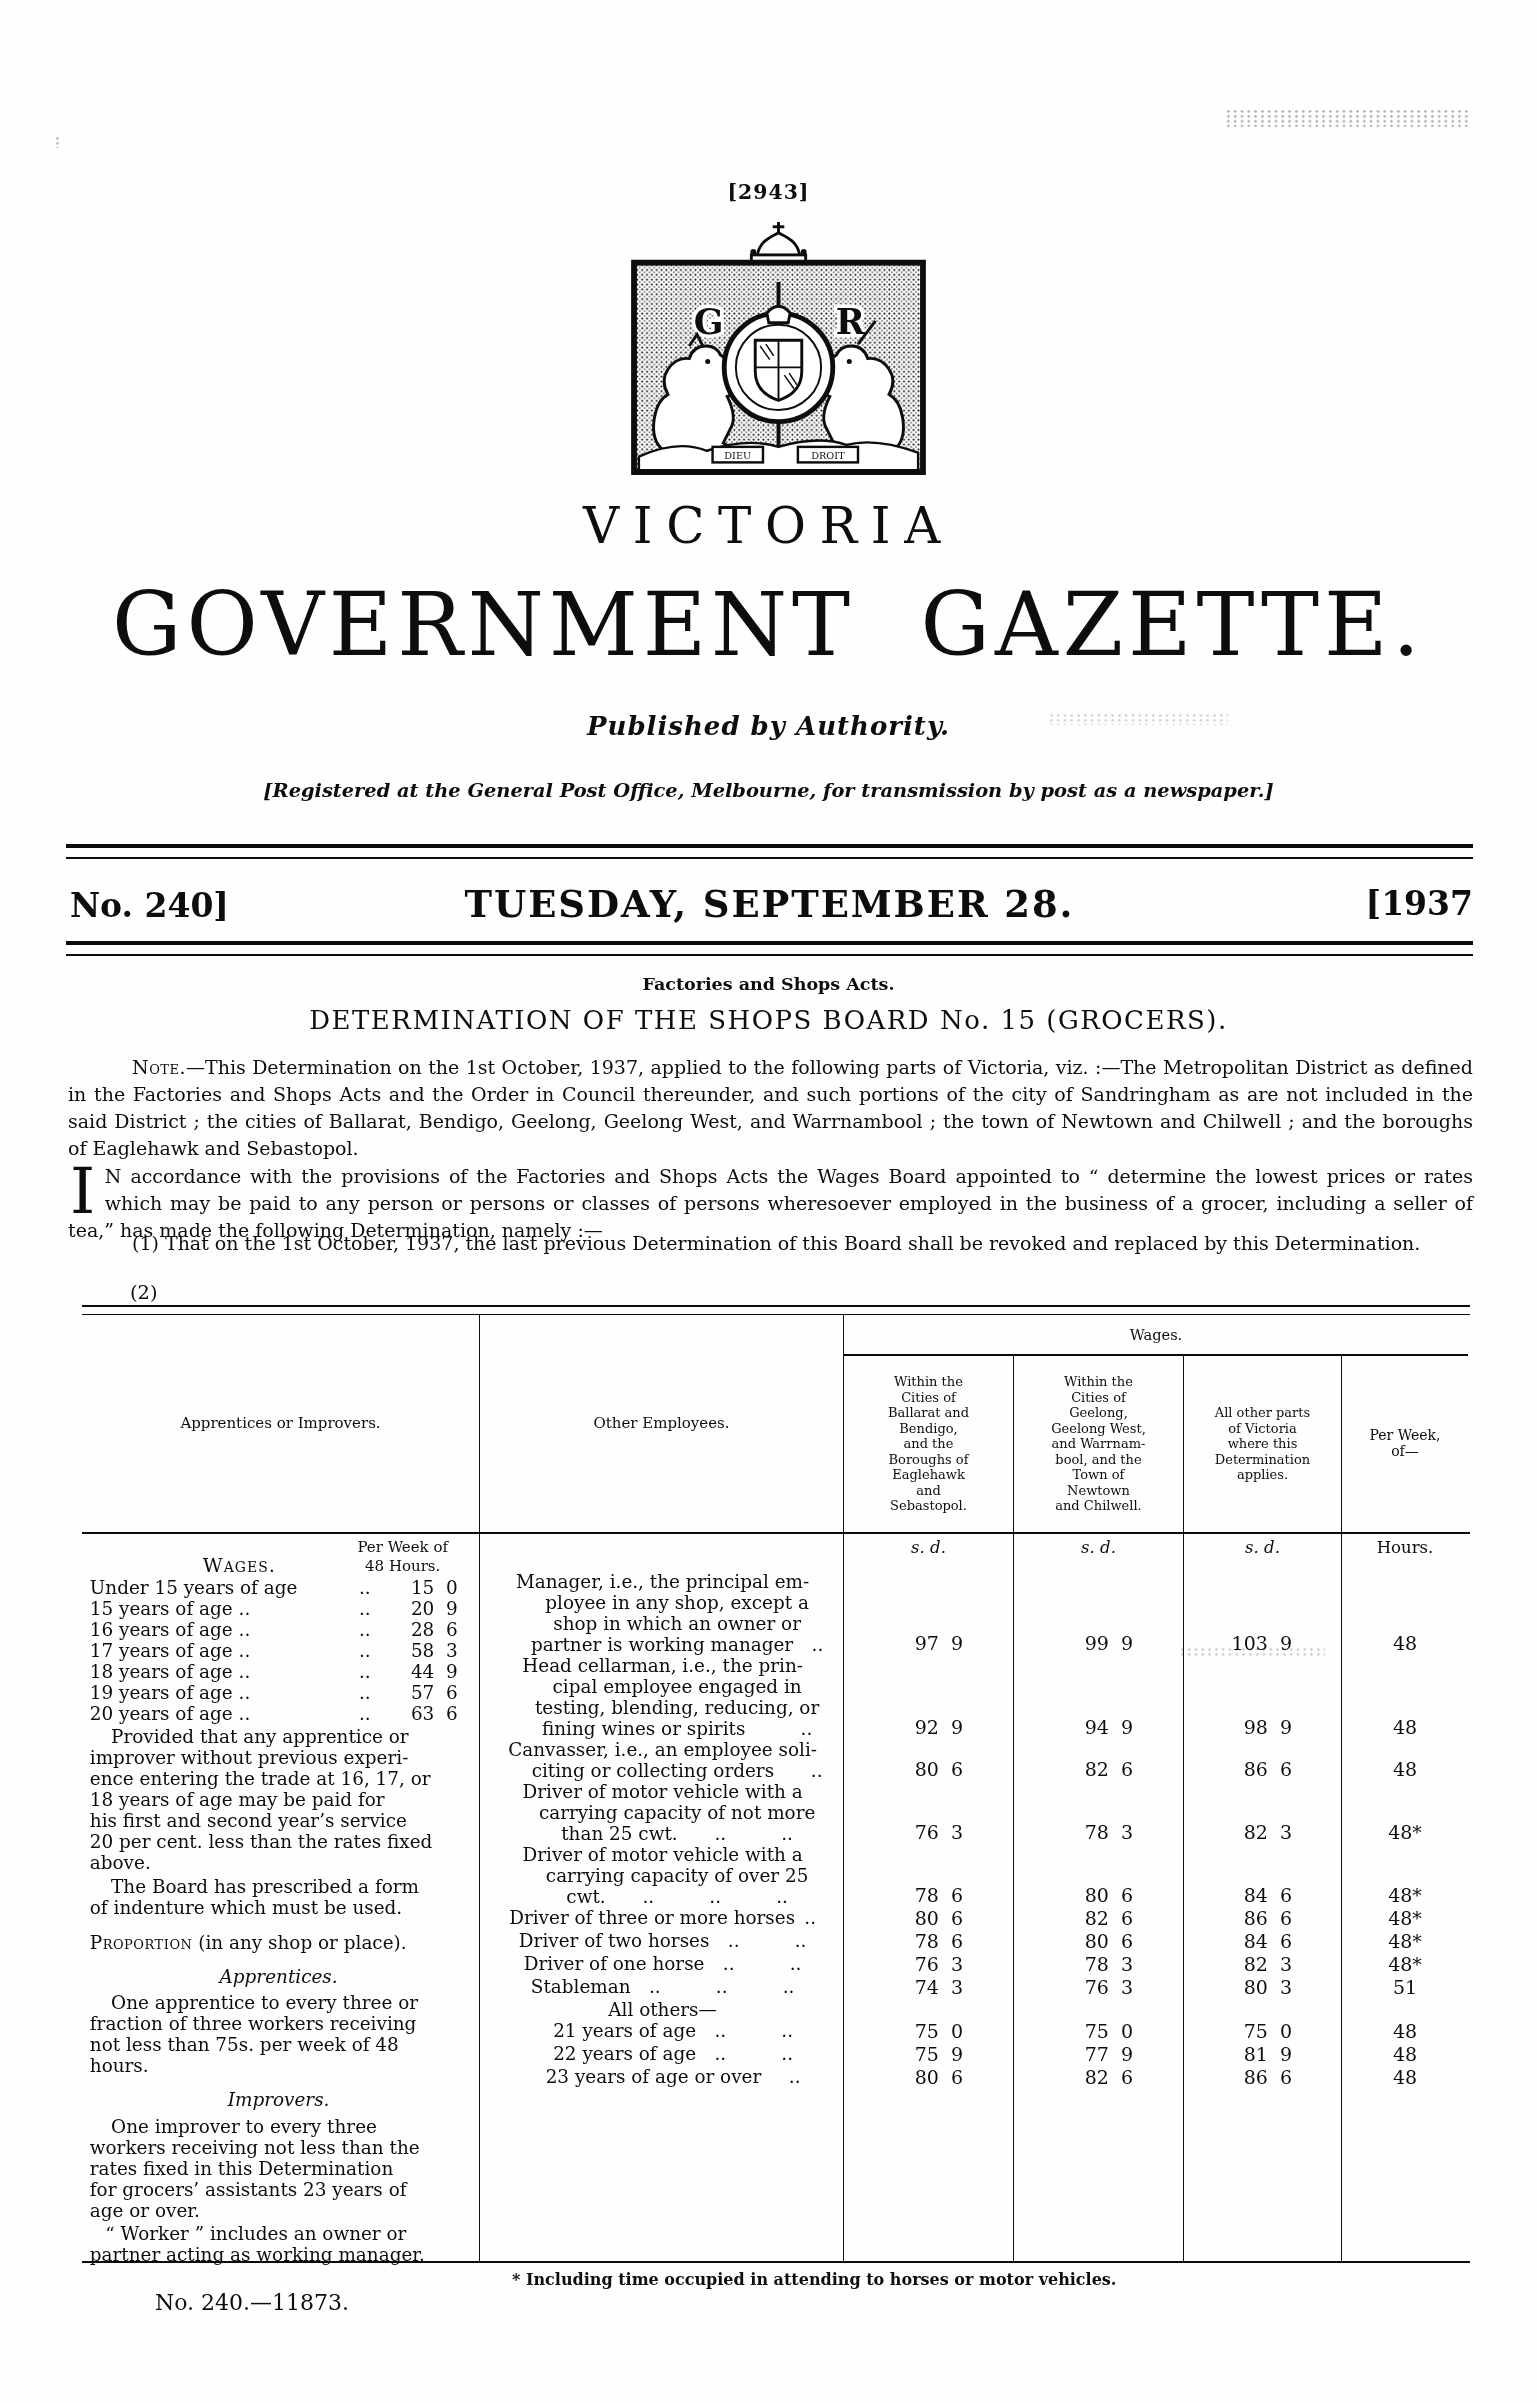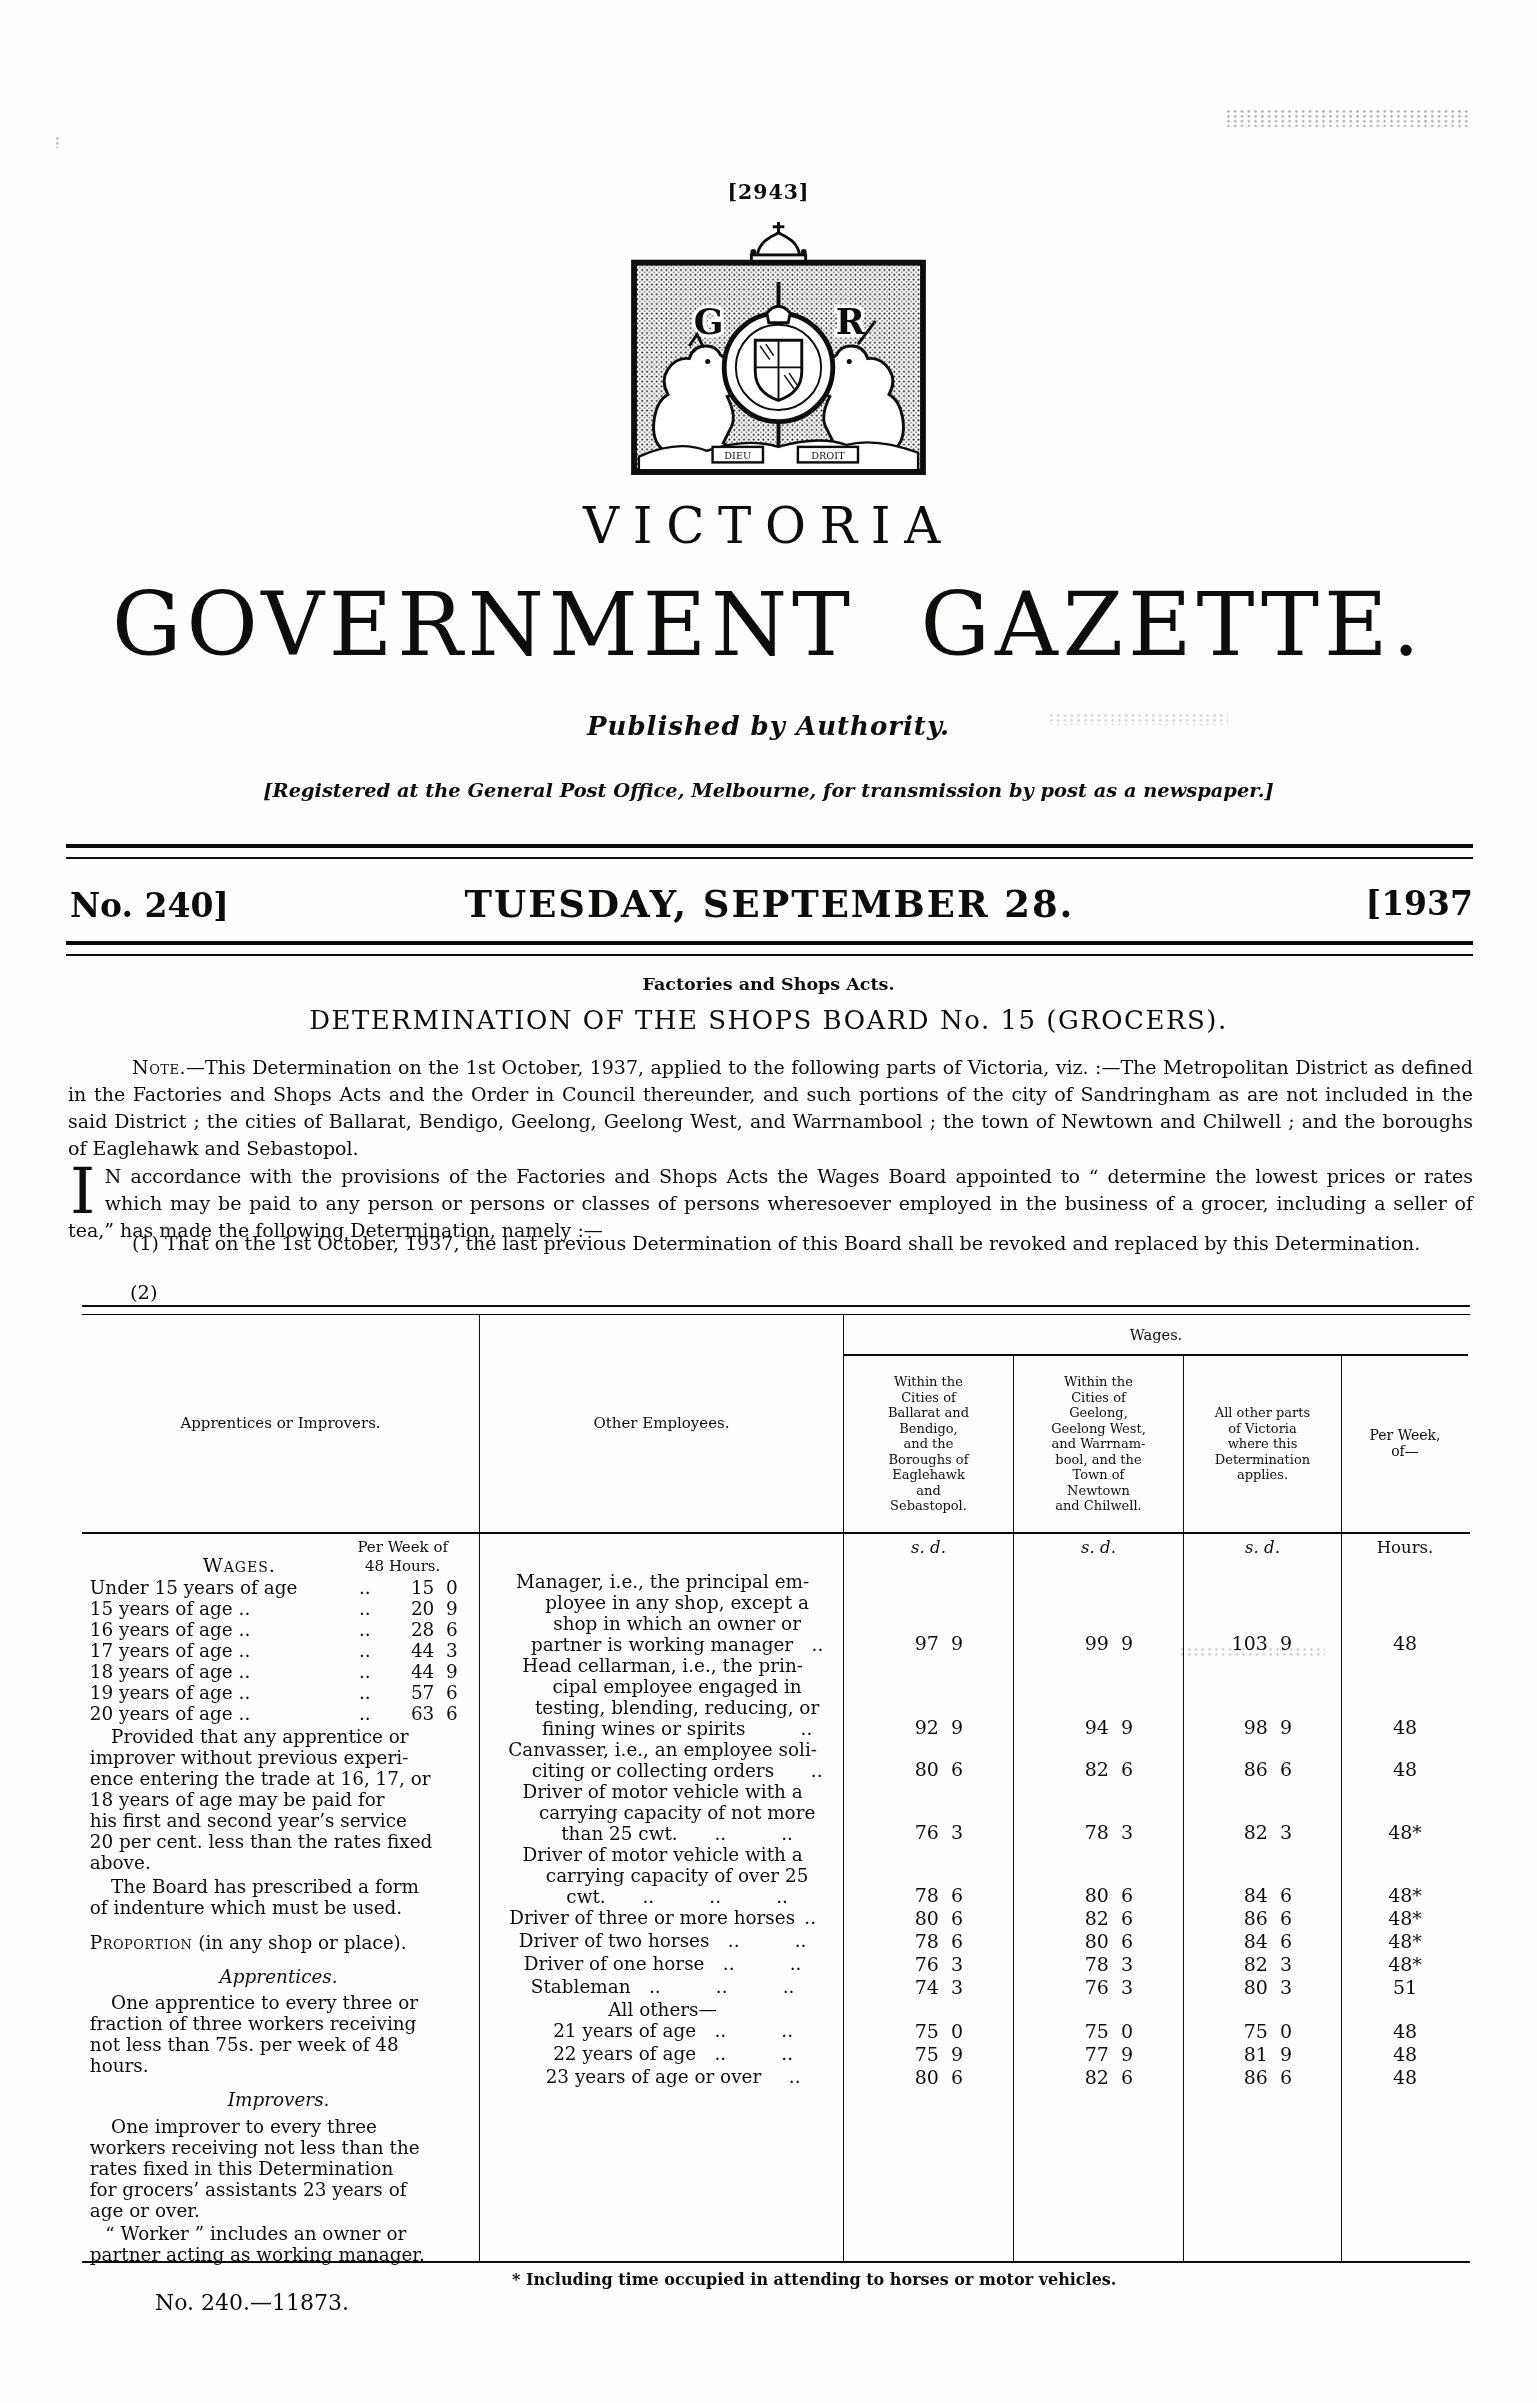--- a/index.html
+++ b/index.html
@@ -244,21 +244,21 @@
             <span class="av">20  9</span>
           </div>
         <div class="age">
             <span class="al">16 years of age ..</span>
             <span class="ad">..</span>
             <span class="av">28  6</span>
           </div>
         <div class="age">
             <span class="al">17 years of age ..</span>
             <span class="ad">..</span>
-            <span class="av">44  3</span>
+            <span class="av">58  3</span>
           </div>
         <div class="age">
             <span class="al">18 years of age ..</span>
             <span class="ad">..</span>
             <span class="av">44  9</span>
           </div>
         <div class="age">
             <span class="al">19 years of age ..</span>
             <span class="ad">..</span>
             <span class="av">57  6</span>

